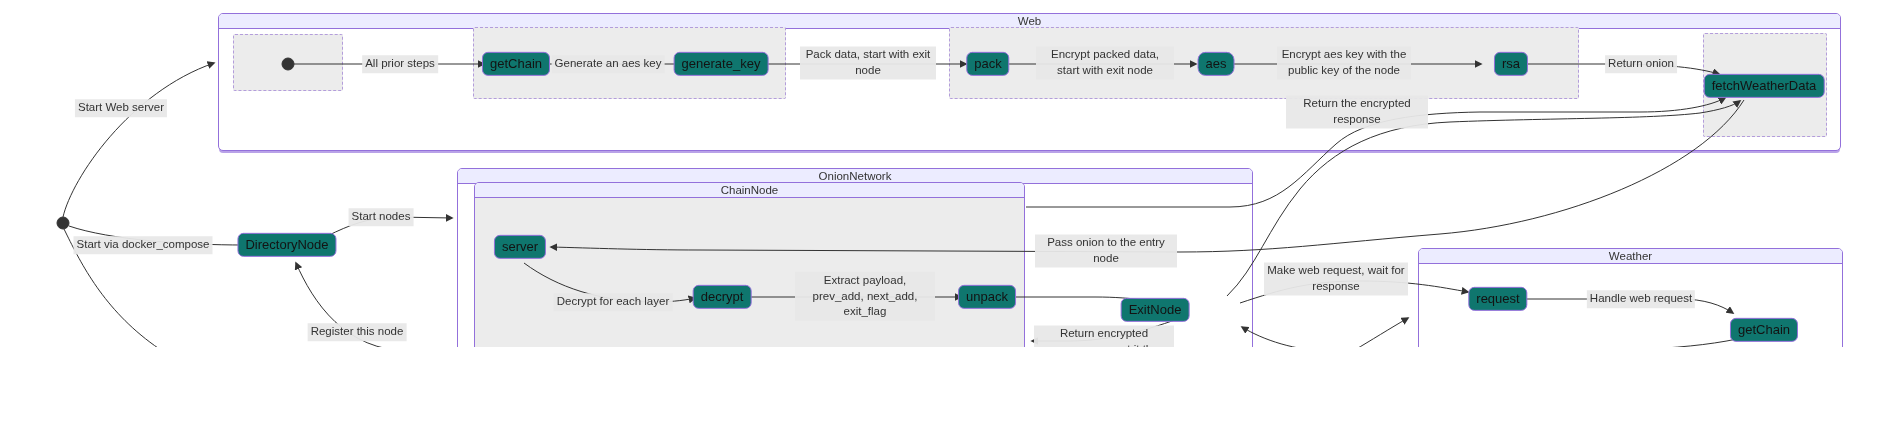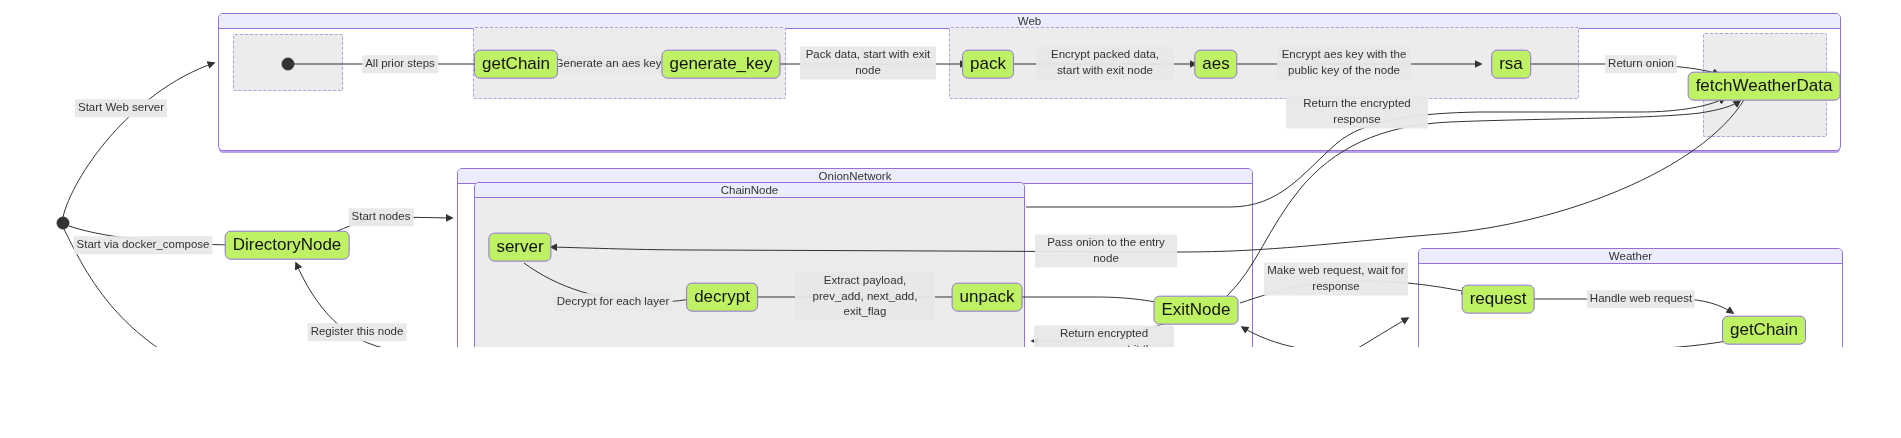--- a/index.html
+++ b/index.html
@@ -19,22 +19,22 @@
     background:#ECECFF;border-bottom:1px solid #9370DB;
     border-radius:4px 4px 0 0;
     font-size:11.5px;text-align:center;line-height:14px;color:#333;
   }
   .dashed-box{
     position:absolute;background:#ECECEC;border:1px dashed #b39ddb;
     box-sizing:border-box;border-radius:2px;
   }
   .node{
     position:absolute;transform:translate(-50%,-50%);
-    background:#bef264;border:1px solid #9370DB;border-radius:6px;
-    padding:4px 7px;font-size:17px;line-height:1.1;color:#131313;
+    background:#0f766e;border:1px solid #9370DB;border-radius:6px;
+    padding:4px 7px;font-size:13px;line-height:1.1;color:#131313;
     white-space:nowrap;z-index:5;
   }
   .edge-label{
     position:absolute;transform:translate(-50%,-50%);
     background:rgba(232,232,232,.95);color:#333;
     font-size:11.5px;line-height:1.35;text-align:center;
     padding:1px 3px;z-index:4;
   }
   .start-dot{
     position:absolute;width:11px;height:11px;border-radius:50%;
@@ -120,28 +120,28 @@
       <path d="M474,351 L410,351 C345,351 313,302 296,263" marker-end="url(#arrow)"></path>
     </g>
   </svg>
 
   <div class="start-dot" style="left:63px;top:223px;"></div>
   <div class="start-dot" style="left:288px;top:64px;"></div>
 
   <div class="node" style="left:516px;top:64px;">getChain</div>
   <div class="node" style="left:721px;top:64px;">generate_key</div>
   <div class="node" style="left:988px;top:64px;">pack</div>
-  <div class="node" style="left:1216px;top:64px;">aes</div>
+  <div class="node" style="left:1216px;top:64px;border-radius:8px;">aes</div>
   <div class="node" style="left:1499px;top:64px;margin-left:12px;">rsa</div>
   <div class="node" style="left:1764px;top:86px;">fetchWeatherData</div>
   <div class="node" style="left:287px;top:245px;">DirectoryNode</div>
   <div class="node" style="left:520px;top:247px;">server</div>
   <div class="node" style="left:722px;top:297px;">decrypt</div>
   <div class="node" style="left:987px;top:297px;">unpack</div>
-  <div class="node" style="left:1196px;top:310px;">ExitNode</div>
+  <div class="node" style="left:1155px;top:310px;">ExitNode</div>
   <div class="node" style="left:1498px;top:299px;">request</div>
   <div class="node" style="left:1764px;top:330px;">getChain</div>
 
   <div class="edge-label" style="left:121px;top:108px;">Start Web server</div>
   <div class="edge-label" style="left:143px;top:245px;">Start via docker_compose</div>
   <div class="edge-label" style="left:702px;top:407px;">Start weather service</div>
   <div class="edge-label" style="left:381px;top:217px;">Start nodes</div>
   <div class="edge-label" style="left:357px;top:332px;">Register this node</div>
   <div class="edge-label" style="left:400px;top:64px;">All prior steps</div>
   <div class="edge-label" style="left:608px;top:64px;">Generate an aes key</div>

